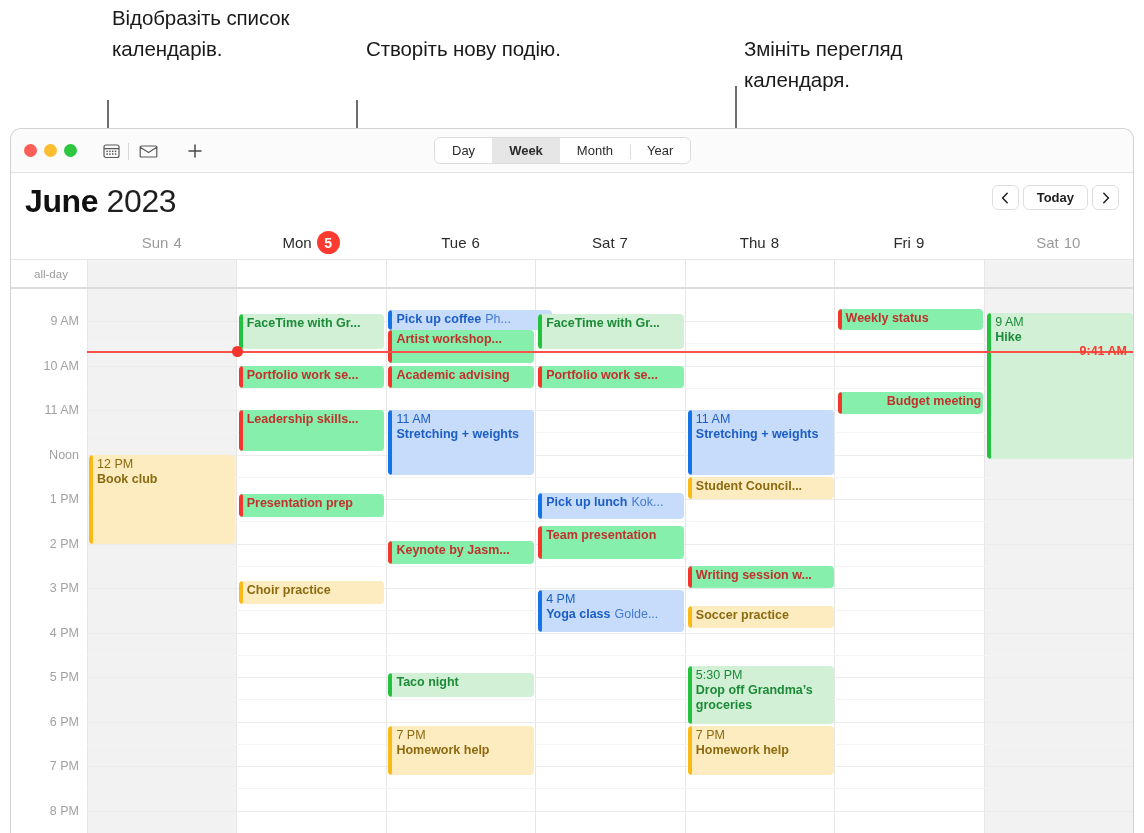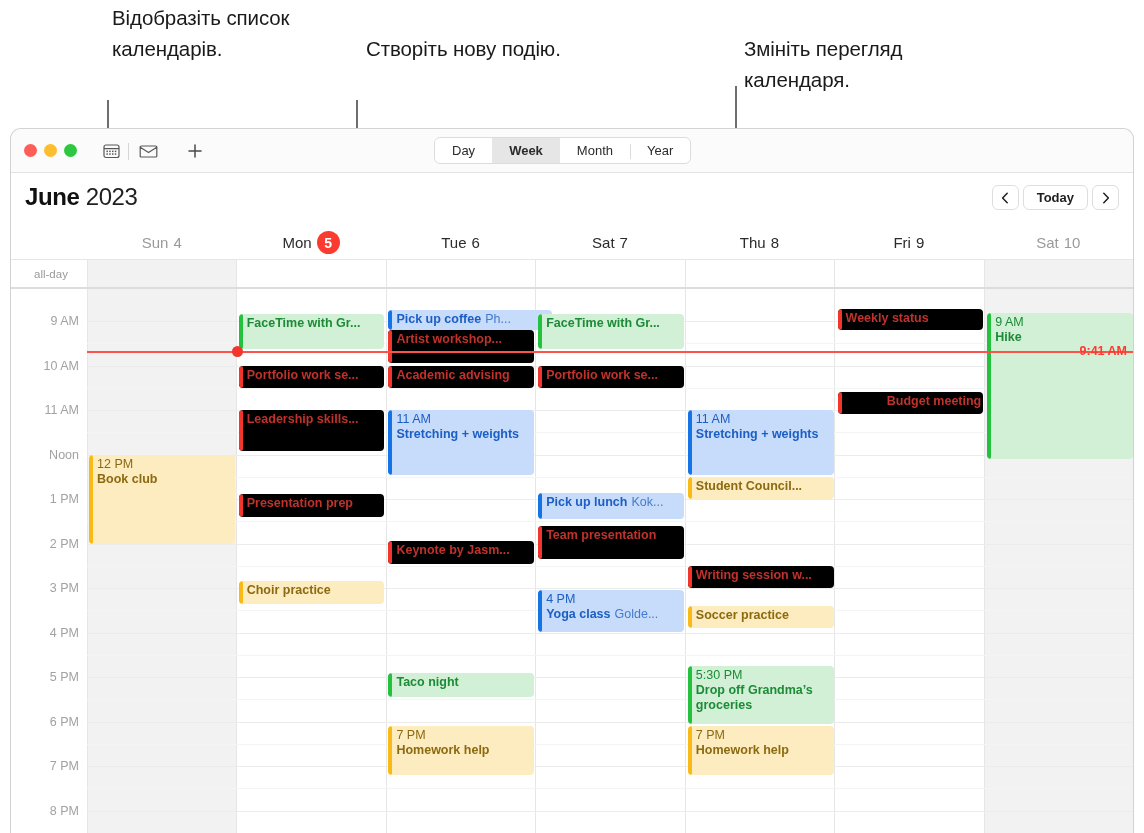--- a/index.html
+++ b/index.html
@@ -99,21 +99,21 @@
     font-size: 13px; color: #aeaeae; margin-left: 7px;
   }
 
   
   #title-row {
     position: relative; height: 53px;
     background: #ffffff;
   }
   #page-title {
     position: absolute; left: 14px; top: 10px;
-    font-size: 24px; color: #111111;
+    font-size: 32px; color: #111111;
     letter-spacing: -0.4px;
   }
   #page-title .mon { font-weight: bold; }
   #page-title .yr { font-weight: normal; color: #1f1f1f; }
 
   #nav-group {
     position: absolute; right: 14px; top: 12px;
     display: flex; gap: 4px;
   }
   .nav-btn {
@@ -214,21 +214,21 @@
     line-height: 15px;
   }
   .evt .bar {
     position: absolute; left: 0; top: 0; bottom: 0;
     width: 4px; border-radius: 2px;
   }
   .evt .etime { font-weight: normal; display: block; }
   .evt .etitle { font-weight: bold; display: inline; }
   .evt .eloc { font-weight: normal; display: inline; margin-left: 4px; opacity: .78; }
 
-  .evt.red   { background: #000000; color: #c0322c; }
+  .evt.red   { background: #86efac; color: #c0322c; }
   .evt.red   .bar { background: #f4352b; }
   .evt.green { background: #d2f0d6; color: #1c8b38; }
   .evt.green .bar { background: #23c13e; }
   .evt.blue  { background: #c7dbfb; color: #1c5fc4; }
   .evt.blue  .bar { background: #1573e8; }
   .evt.yellow{ background: #fcecc0; color: #8c6a10; }
   .evt.yellow .bar { background: #f9ba18; }
 
   
   #now-line {

